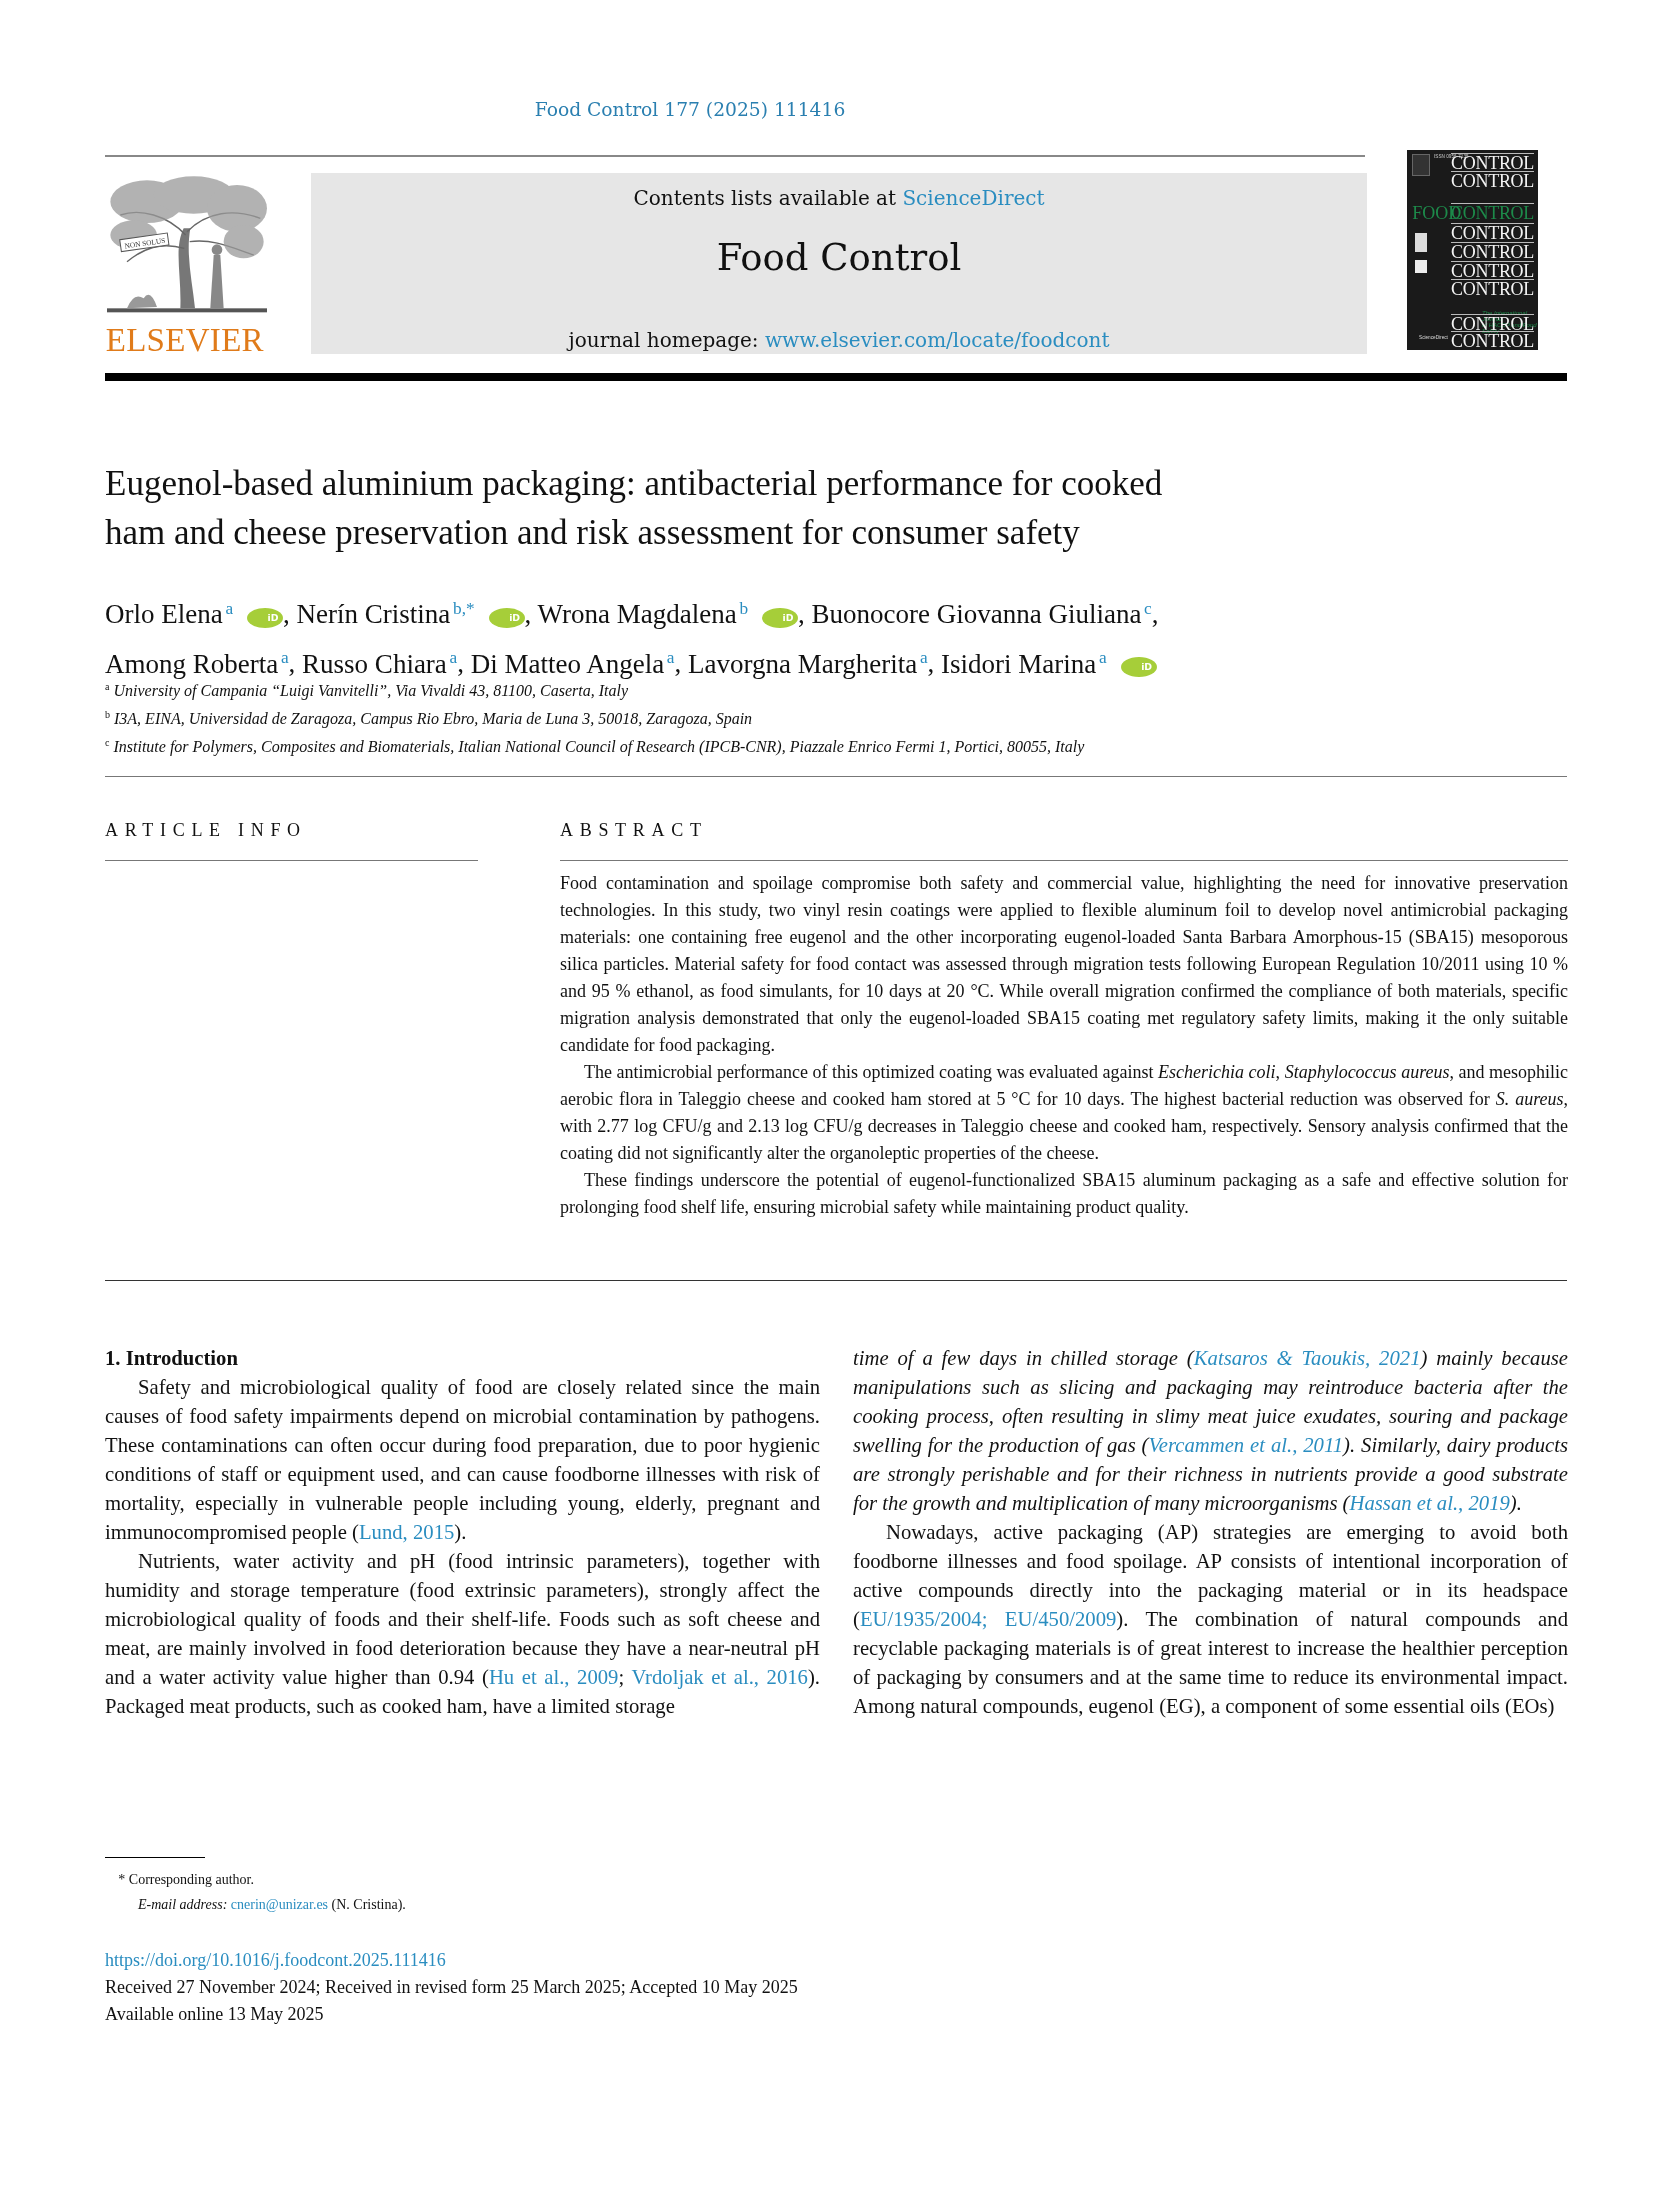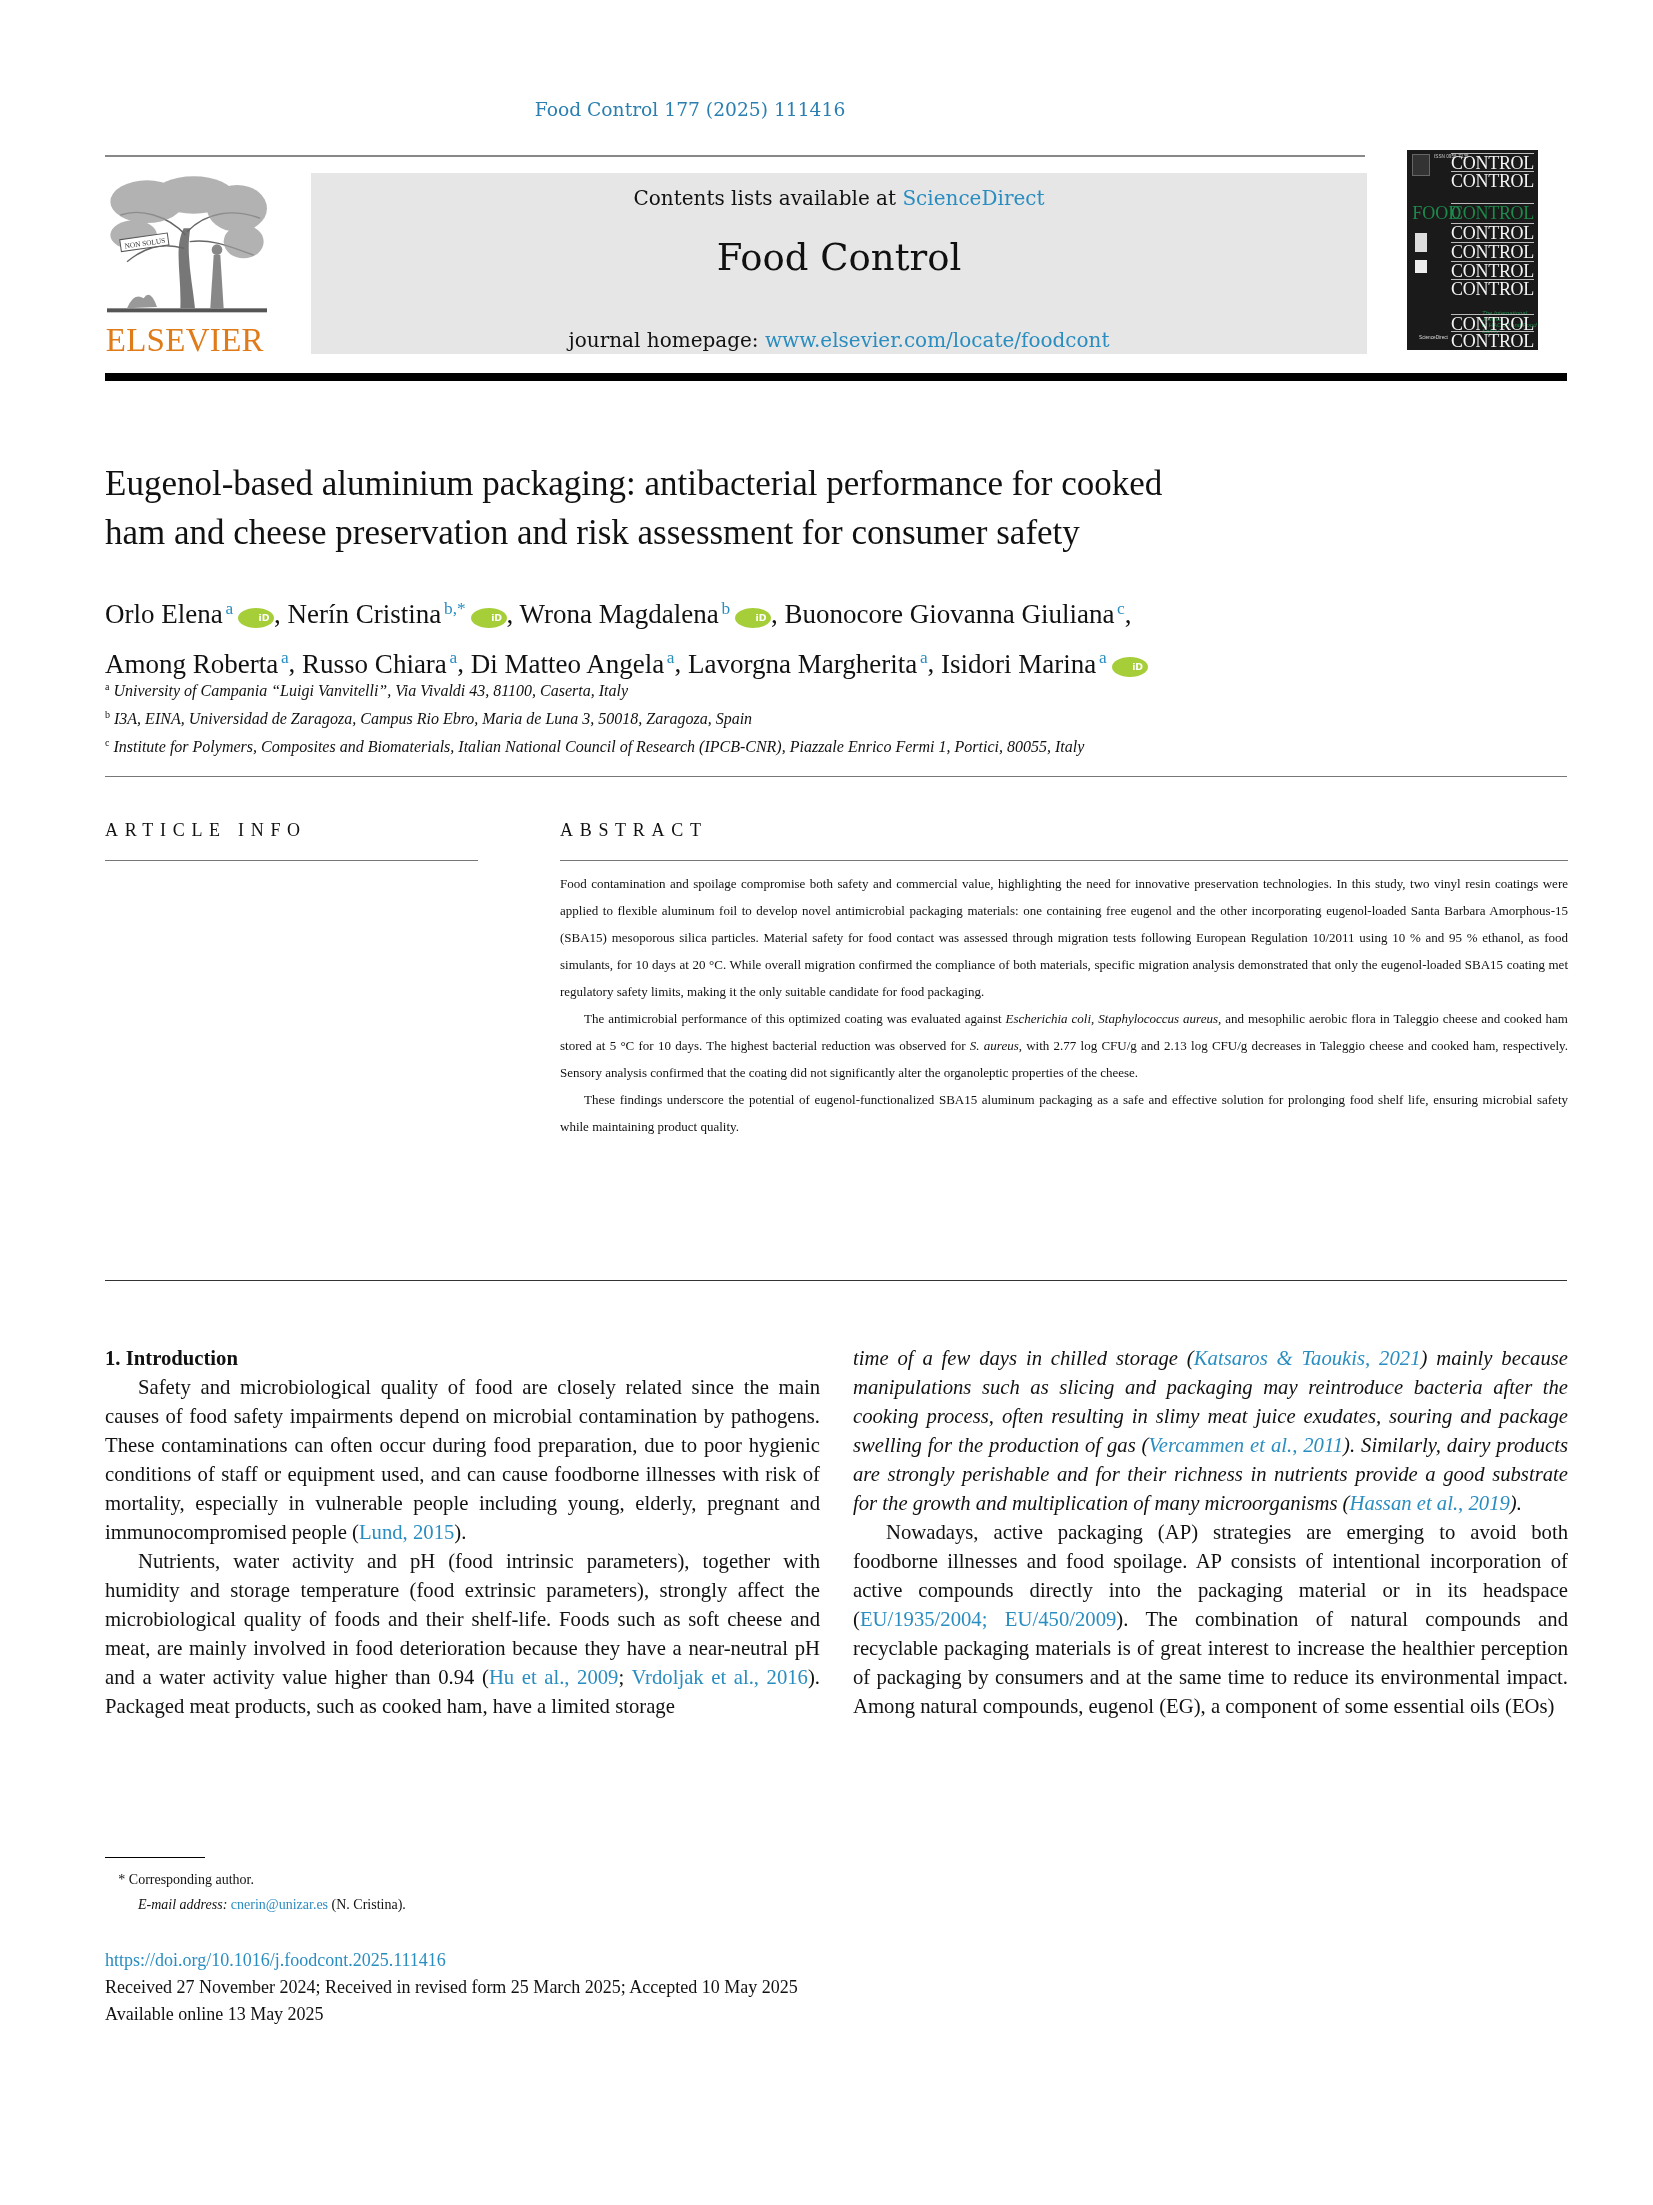--- a/index.html
+++ b/index.html
@@ -46,33 +46,33 @@
 
   .thick-rule { left: 105px; top: 373px; width: 1462px; height: 8px; background: #000; }
 
   
   .title { left: 105px; top: 459px; width: 1267px; font-size: 35px; line-height: 49px; font-family: "Liberation Serif", serif; }
   .authors { left: 105px; top: 587px; width: 1467px; font-size: 27px; line-height: 44px; font-family: "Liberation Serif", serif; }
   .authors sup { color: #2a8dc0; font-size: 17.3px; vertical-align: 9.3px; margin-left: 2.7px; }
   .orcid {
     display: inline-block; width: 20px; height: 20px; border-radius: 50%; background: #a6ce39;
     color: #fff; font-family: "DejaVu Sans", sans-serif; font-size: 9.3px; line-height: 20px; text-align: center;
-    vertical-align: 2.7px; margin-left: 5px; font-weight: bold; padding-left: 16px;
+    vertical-align: 2.7px; margin-left: 14px; font-weight: bold; padding-left: 16px;
   }
   .affils { left: 105px; top: 675px; width: 1467px; font-size: 16px; line-height: 24px; font-style: italic; font-family: "Liberation Serif", serif; }
   .affils sup { font-style: normal; font-size: 10px; vertical-align: 6px; margin-right: 4px; }
   .rule-thin { height: 1.3px; background: #777; }
 
   
   .sec-head { font-size: 18px; letter-spacing: 6.7px; font-family: "Liberation Serif", serif; }
   .info-col { left: 105px; top: 820px; width: 373px; }
   .keywords { margin-top: 32px; font-size: 16.7px; line-height: 24px; font-family: "Liberation Serif", serif; }
   .keywords .kw-label { font-style: italic; }
   .abstract-col { left: 560px; top: 820px; width: 1008px; }
-  .abstract-text { margin-top: 32px; font-size: 13px; line-height: 27px; text-align: justify; font-family: "Liberation Serif", serif; }
+  .abstract-text { margin-top: 32px; font-size: 18px; line-height: 27px; text-align: justify; font-family: "Liberation Serif", serif; }
   .abstract-text p { margin: 0; }
   .abstract-text p + p { text-indent: 24px; }
   .bottom-rule-abs { left: 105px; top: 1280px; width: 1462px; height: 1.3px; background: #333; }
 
   
   .col { font-size: 20.7px; line-height: 29px; text-align: justify; font-family: "Liberation Serif", serif; }
   .col p { margin: 0; text-indent: 33px; }
   .col-left { left: 105px; top: 1344px; width: 715px; }
   .col-right { left: 853px; top: 1344px; width: 715px; }
   .sec-title { font-weight: bold; font-size: 20.7px; margin: 0 0 35px 0; text-indent: 0 !important; }

